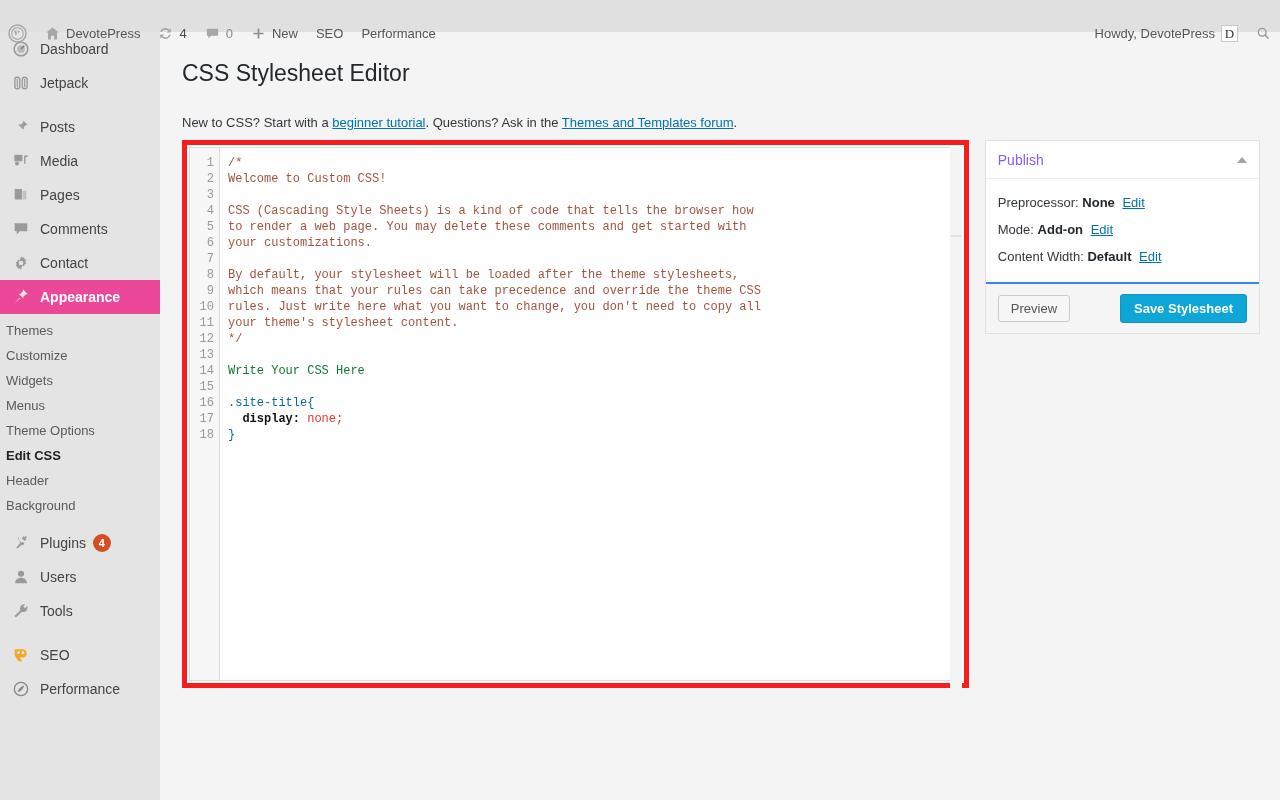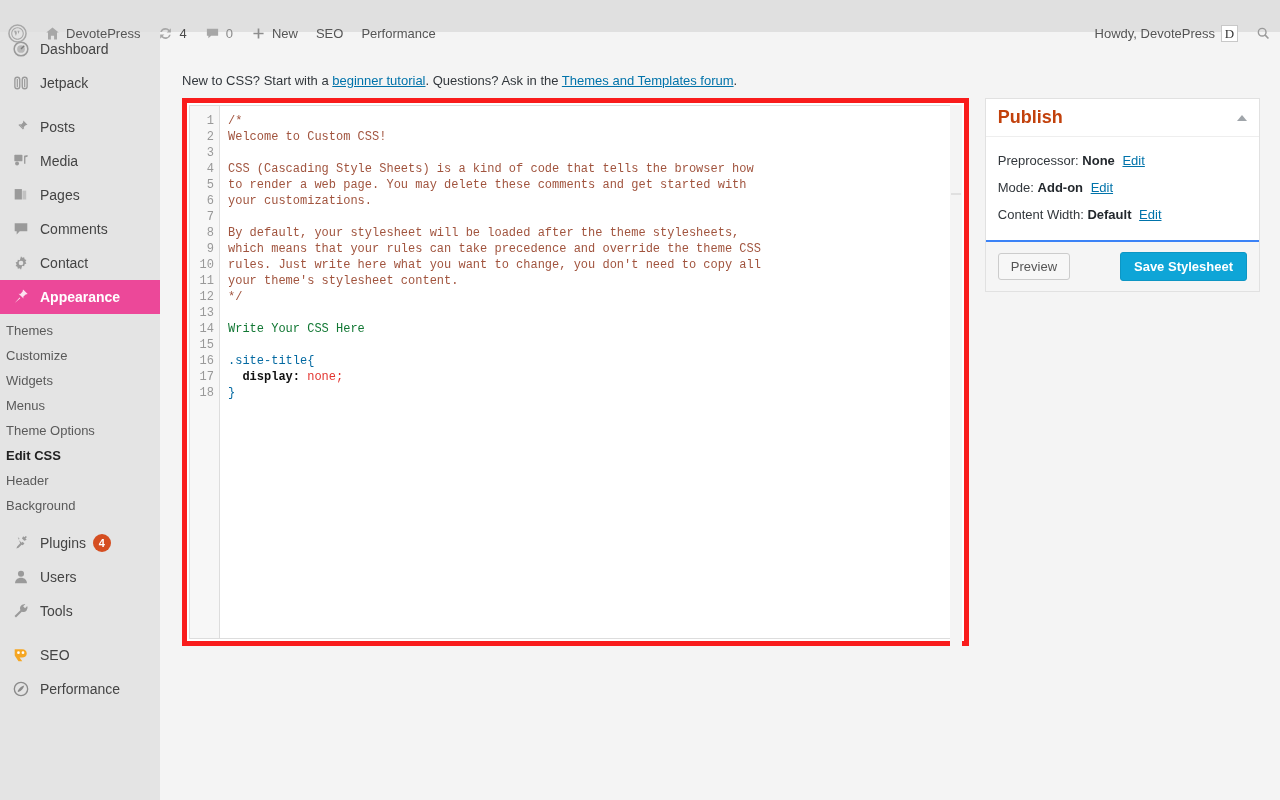--- a/index.html
+++ b/index.html
@@ -155,21 +155,21 @@
   #publish {
     width: 276px; height: auto;
     background: #fff; border: 1px solid #e1e1e1;
     align-self: flex-start;
   }
   #publish-head {
     height: 38px; padding: 0 12px;
     border-bottom: 1px solid #eee;
     display: flex; align-items: center; justify-content: space-between;
   }
-  #publish-head .ttl { font-size: 18px; font-weight: bold; color: #c2410c; }
+  #publish-head .ttl { font-size: 14px; font-weight: normal; color: #8b5cf6; }
   .tri-up {
     width: 0; height: 0;
     border-left: 5px solid transparent;
     border-right: 5px solid transparent;
     border-bottom: 6px solid #a0a5aa;
     cursor: pointer;
   }
   #publish-body { padding: 10px 12px 12px 12px; }
   .pub-row {
     font-size: 13px; color: #32373c;
@@ -406,20 +406,21 @@
           <path d="M6.2 12.6c1.6-3.6 4-5.6 7.4-6.6-1 3.4-3 5.8-6.6 7.4l-.8-.8z" fill="#8a8a8a"></path>
         </svg>
       </span>
       <span>Performance</span>
     </a>
   </div>
 </div>
 
 <div id="main">
 
+  <h1 id="page-title">CSS Stylesheet Editor</h1>
 
   <p id="intro">
     <span>New to CSS? Start with a </span><a>beginner tutorial</a><span>. Questions? Ask in the </span><a>Themes and Templates forum</a><span>.</span>
   </p>
 
   <div id="editor-wrap">
 
     <div id="editor-outer" style="border-color: rgb(249, 28, 28);">
       <div id="editor-inner">
         <div id="gutter">

